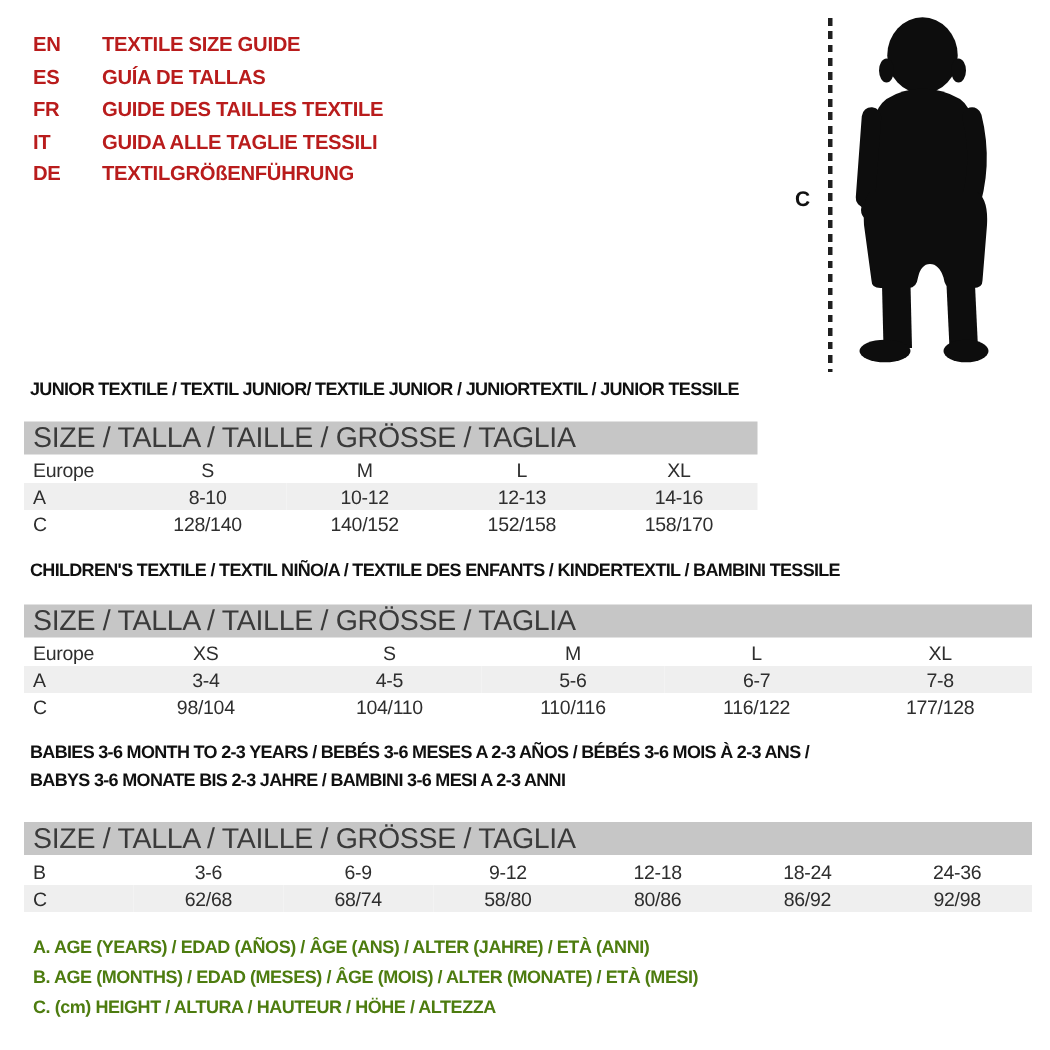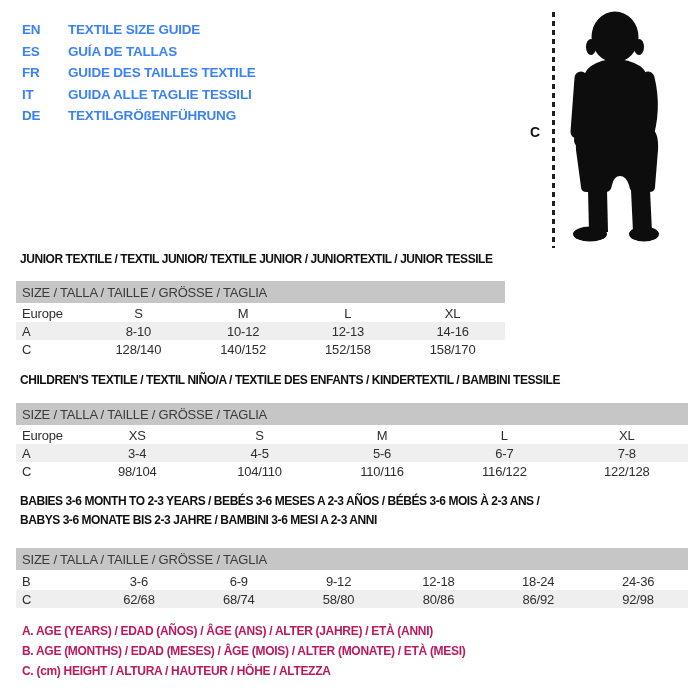--- a/index.html
+++ b/index.html
@@ -6,21 +6,21 @@
   .page {
     position:relative; width:700px; height:700px; background:#ffffff;
     font-family:"Liberation Sans","DejaVu Sans",sans-serif; color:#222;
     overflow:hidden;
   }
 
   
   .lang-list { position:absolute; left:22px; top:19px; }
   .lang-row { display:flex; height:21.5px; line-height:21.5px; }
   .lang-code, .lang-label {
-    font-weight:bold; font-size:13.5px; letter-spacing:-0.2px; color:#3b82f6;
+    font-weight:bold; font-size:13.5px; letter-spacing:-0.2px; color:#b91c1c;
     white-space:nowrap;
   }
   .lang-code { width:46px; }
 
   
   .figure { position:absolute; left:528px; top:6px; width:176px; height:246px; }
   .dash-line {
     position:absolute; left:24px; top:6px; width:3px; height:236px;
     background:repeating-linear-gradient(to bottom,#1f1f1f 0 5px,transparent 5px 9px);
   }
@@ -39,42 +39,42 @@
   #t2-title { top:371px; }
   #t3-title { top:492px; }
 
   
   .size-table { position:absolute; left:16px; }
   #t1 { top:281px; width:489px; }
   #t2 { top:403px; width:672px; }
   #t3 { top:548px; width:672px; }
   .size-bar {
     height:22px; line-height:23px; background:#c6c6c6; color:#3a3a3a;
-    font-size:13px; padding-left:6px; letter-spacing:-0.2px;
+    font-size:19px; padding-left:6px; letter-spacing:-0.2px;
     box-sizing:border-box; white-space:nowrap; overflow:hidden;
   }
   .size-table table {
     border-collapse:collapse; table-layout:fixed; width:100%; margin-top:2px;
   }
   .size-table td {
     font-size:13px; letter-spacing:-0.2px; text-align:center; height:18px;
     padding:0; color:#2e2e2e; white-space:nowrap; vertical-align:middle;
   }
   .size-table tr.europe td { height:17px; }
   .size-table td.lbl { text-align:left; padding-left:6px; }
   .size-table tr.shaded td { background:#efefef; }
   #t1 col.lbl-col { width:70px; }
   #t2 col.lbl-col { width:60px; }
   #t3 col.lbl-col { width:73px; }
 
   
   .footnotes { position:absolute; left:22px; top:621px; }
   .footnote {
     font-weight:bold; font-size:12px; line-height:20px;
-    letter-spacing:-0.3px; color:#be185d; white-space:nowrap;
+    letter-spacing:-0.3px; color:#4d7c0f; white-space:nowrap;
   }
 </style>
 </head>
 <body>
 
 <div class="page">
 
   <div class="lang-list">
     <div class="lang-row">
       <span class="lang-code">EN</span>
@@ -188,21 +188,21 @@
         <td>5-6</td>
         <td>6-7</td>
         <td>7-8</td>
       </tr>
       <tr>
         <td class="lbl">C</td>
         <td>98/104</td>
         <td>104/110</td>
         <td>110/116</td>
         <td>116/122</td>
-        <td>122/128</td>
+        <td>177/128</td>
       </tr>
     </tbody>
       </table>
   </div>
 
   <div class="table-title" id="t3-title">
     <div>BABIES 3-6 MONTH TO 2-3 YEARS / BEBÉS 3-6 MESES A 2-3 AÑOS / BÉBÉS 3-6 MOIS À 2-3 ANS /</div>
     <div>BABYS 3-6 MONATE BIS 2-3 JAHRE / BAMBINI 3-6 MESI A 2-3 ANNI</div>
   </div>
   <div class="size-table" id="t3">

